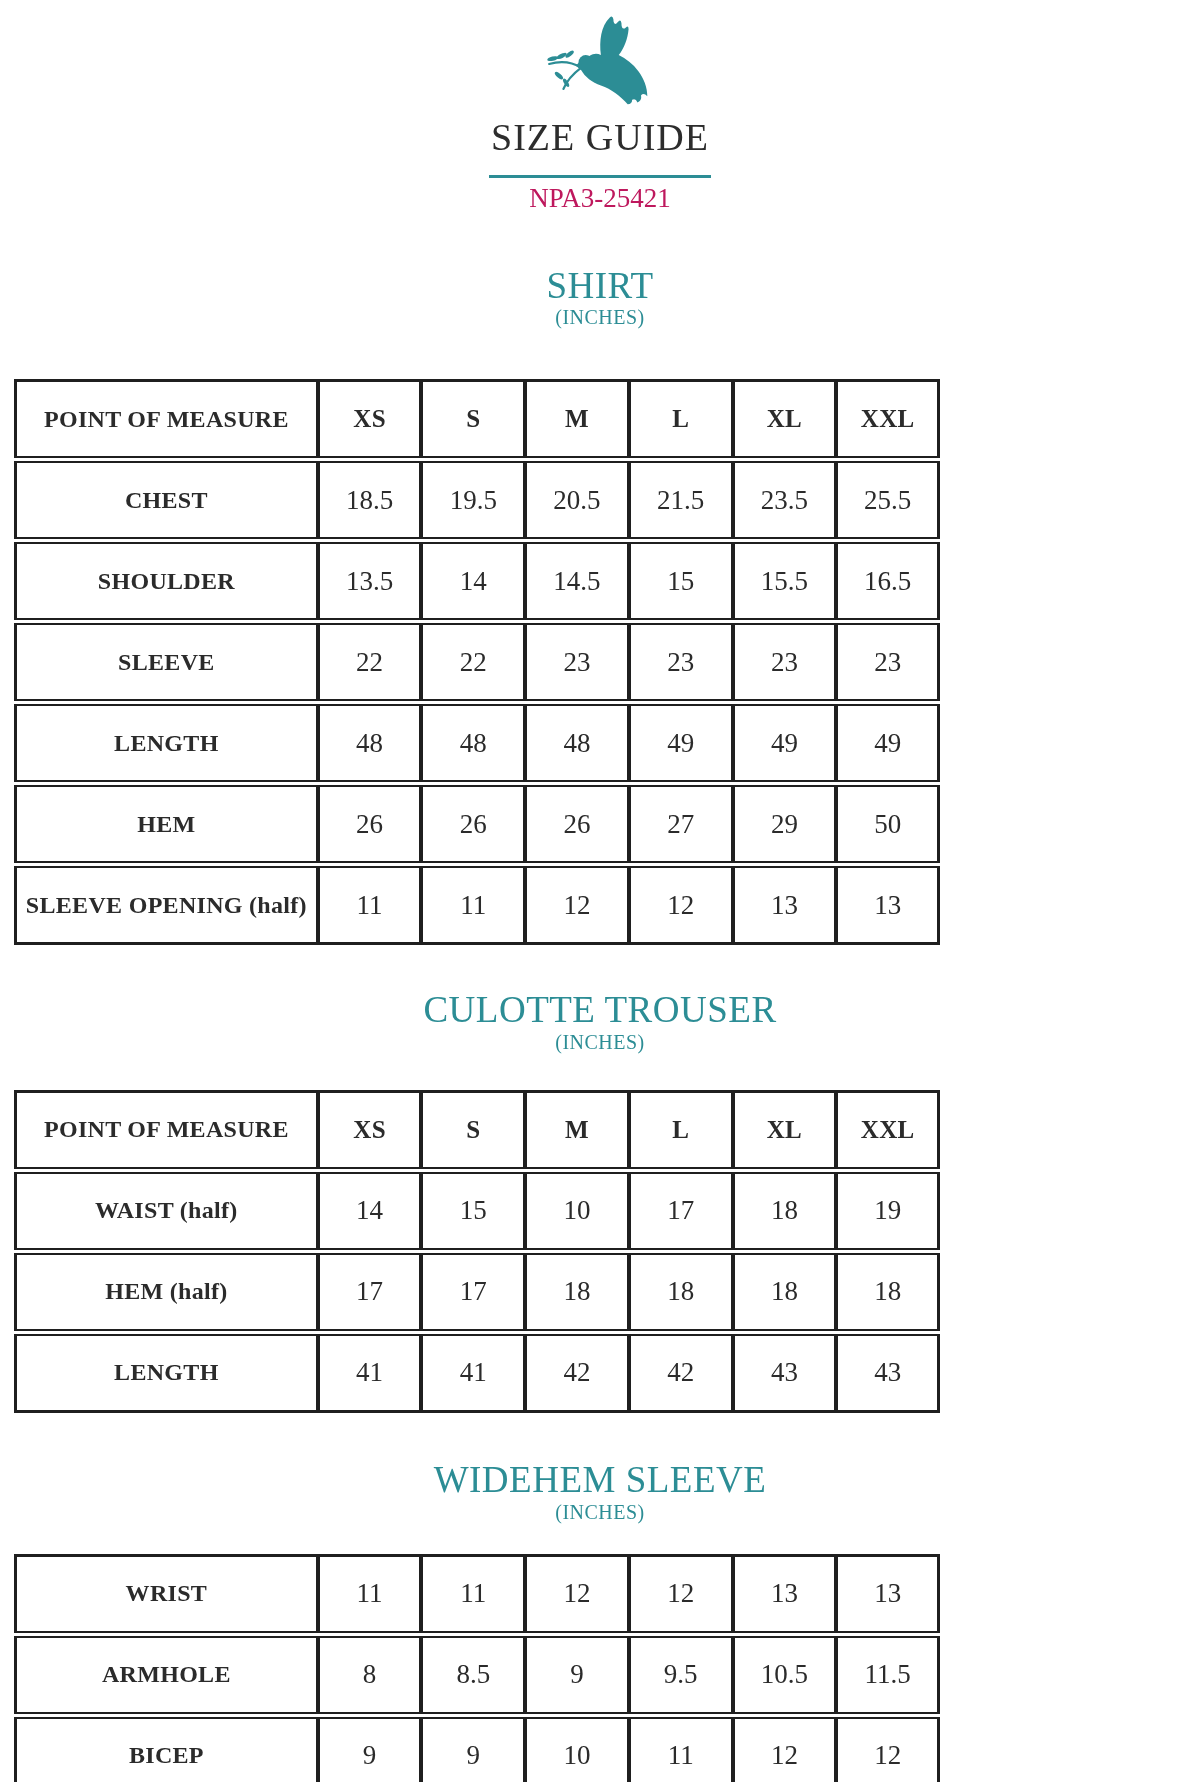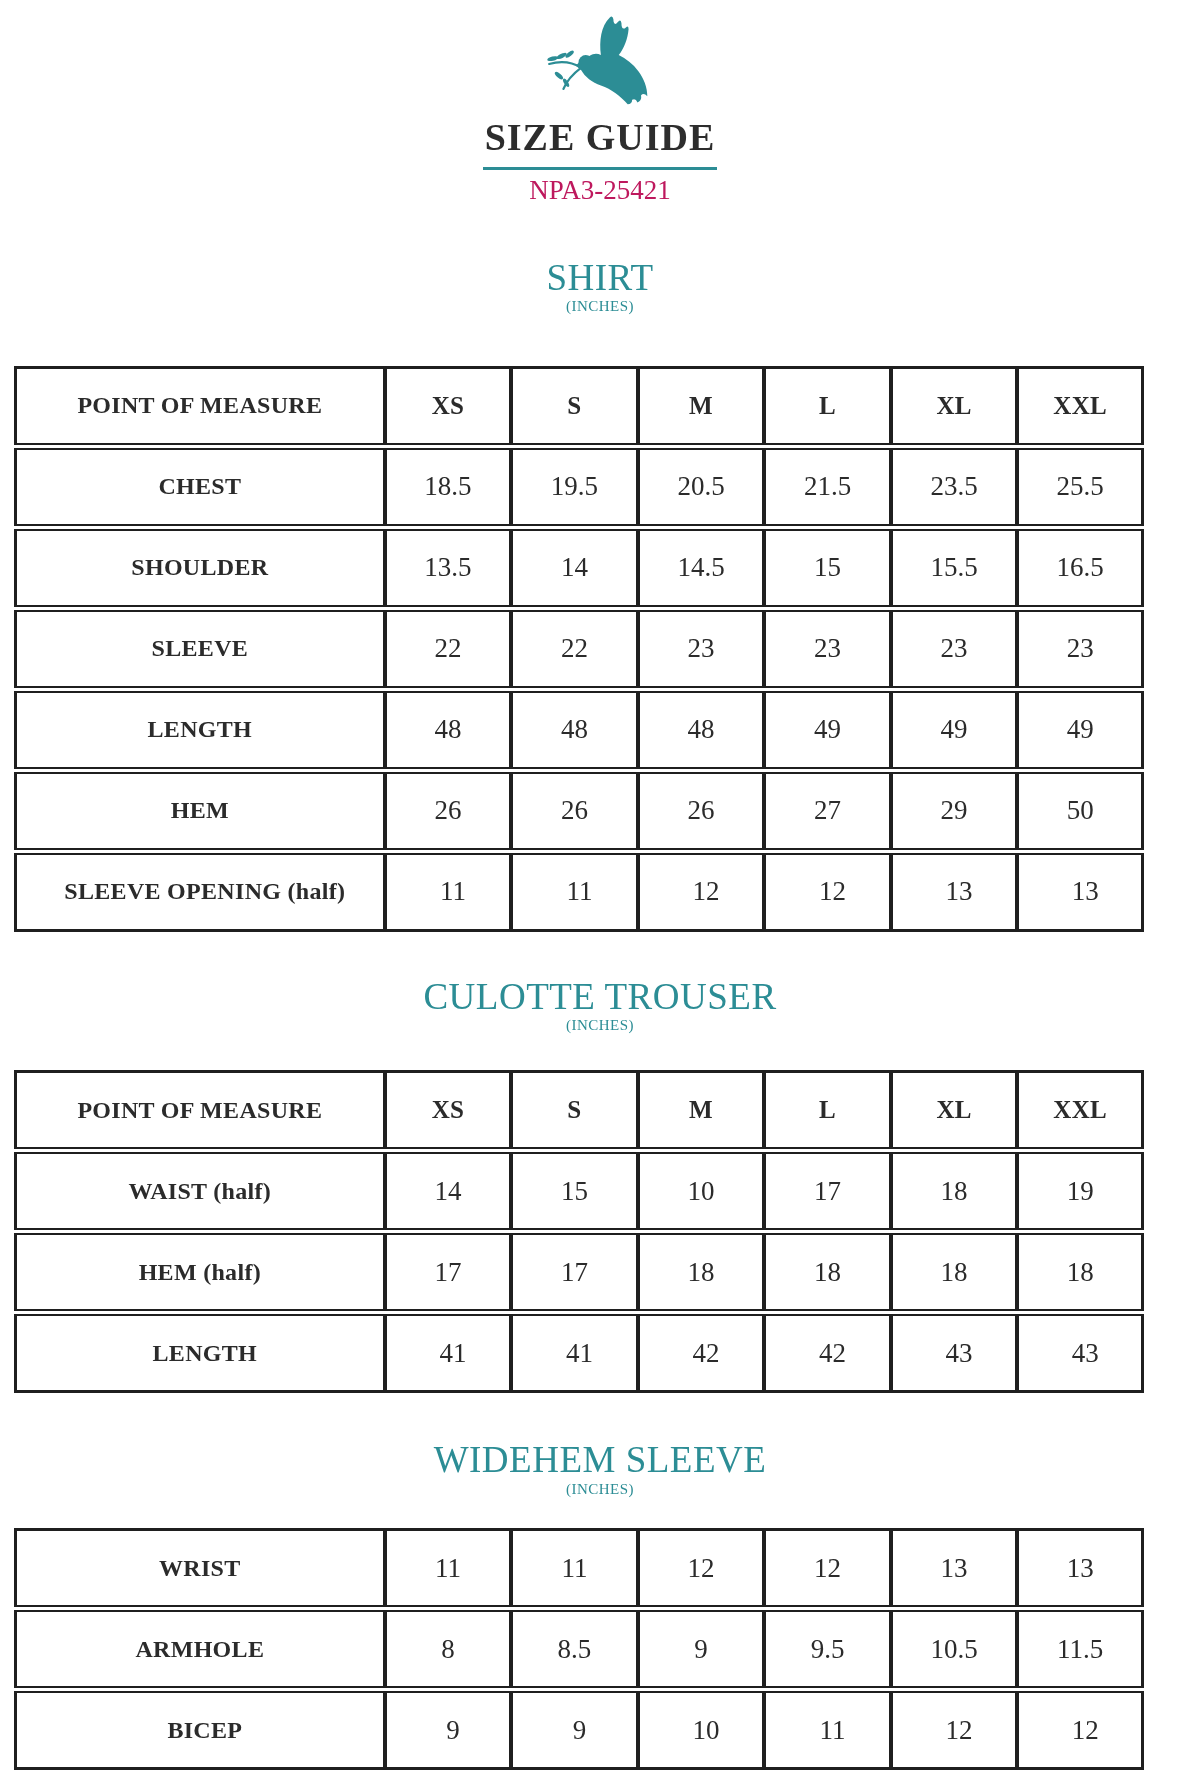--- a/index.html
+++ b/index.html
@@ -10,70 +10,70 @@
     -webkit-font-smoothing:antialiased;
   }
   .page{padding-top:14px;}
 
   
   .brand{text-align:center;}
   .brand svg{display:block;margin:0 auto;height:100px;width:118px;}
   .page-title{
     display:inline-block;
     margin:2px 0 0 0;
-    font-size:38px;font-weight:700;letter-spacing:1px;
+    font-size:38px;font-weight:400;letter-spacing:1px;
     color:#2d2d2d;line-height:1.12;
-    padding:0 2px 8px 2px;
+    padding:0 2px 16px 2px;
     border-bottom:3px solid #2c8d95;
   }
   .style-code{
     margin:5px 0 0 0;
     font-size:27px;color:#be185d;line-height:1.15;font-weight:400;
   }
 
   
   .section-heading{
     margin:0;text-align:center;
     font-size:37px;font-weight:400;letter-spacing:0.5px;
     color:#2c8d95;line-height:1.1;
   }
   .section-unit{
     margin:0;text-align:center;
-    font-size:15px;color:#2c8d95;letter-spacing:0.5px;line-height:1.15;
+    font-size:20px;color:#2c8d95;letter-spacing:0.5px;line-height:1.15;
   }
   #section-shirt .section-heading{margin-top:52px;}
   #section-culotte .section-heading{margin-top:42px;}
   #section-widehem .section-heading{margin-top:44px;text-align:center;}
 
   
   table.size-table{
     border-collapse:separate;
     border-spacing:0 3px;
-    width:1130px;
+    width:926px;
     margin:0 16px 0 14px;
     table-layout:fixed;
   }
   #section-shirt   table.size-table{margin-top:47px;}
   #section-culotte table.size-table{margin-top:33px;}
   #section-widehem table.size-table{margin-top:27px;}
 
   col.c-label{width:32.8%;}
   col.c-size{width:11.2%;}
 
   table.size-table td{
     border:2px solid #1f1f1f;
     height:74px;
     text-align:center;vertical-align:middle;
     background:#ffffff;
     padding:0 4px;
   }
   table.size-table td:first-child{border-left-width:3px;}
   table.size-table td:last-child{border-right-width:3px;}
   table.size-table tr:first-child td{border-top-width:3px;}
-  table.size-table tr:last-child td{border-bottom-width:3px;padding-left:14px;}
+  table.size-table tr:last-child td{border-bottom-width:3px;}
 
   td.measure-label, td.pom-header, td.size-header{
     font-weight:700;font-size:24px;letter-spacing:0.3px;color:#2b2b2b;
   }
   td.size-header{font-size:25px;margin-top:33px;}
   td.size-value{font-size:27px;font-weight:400;color:#2b2b2b;}
 </style>
 </head>
 <body>
 

